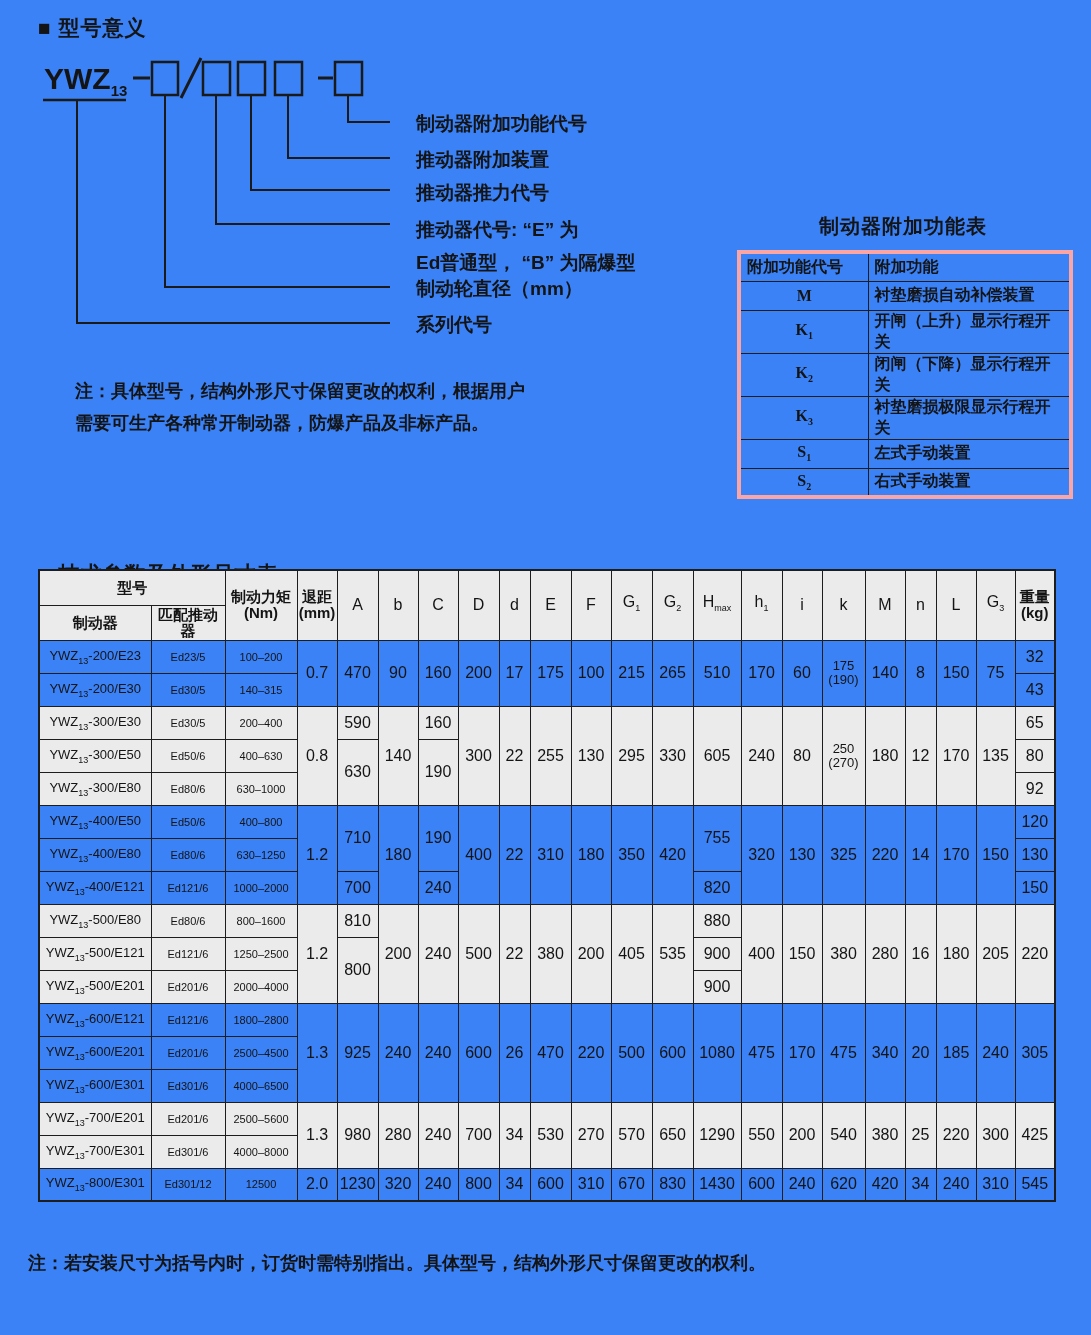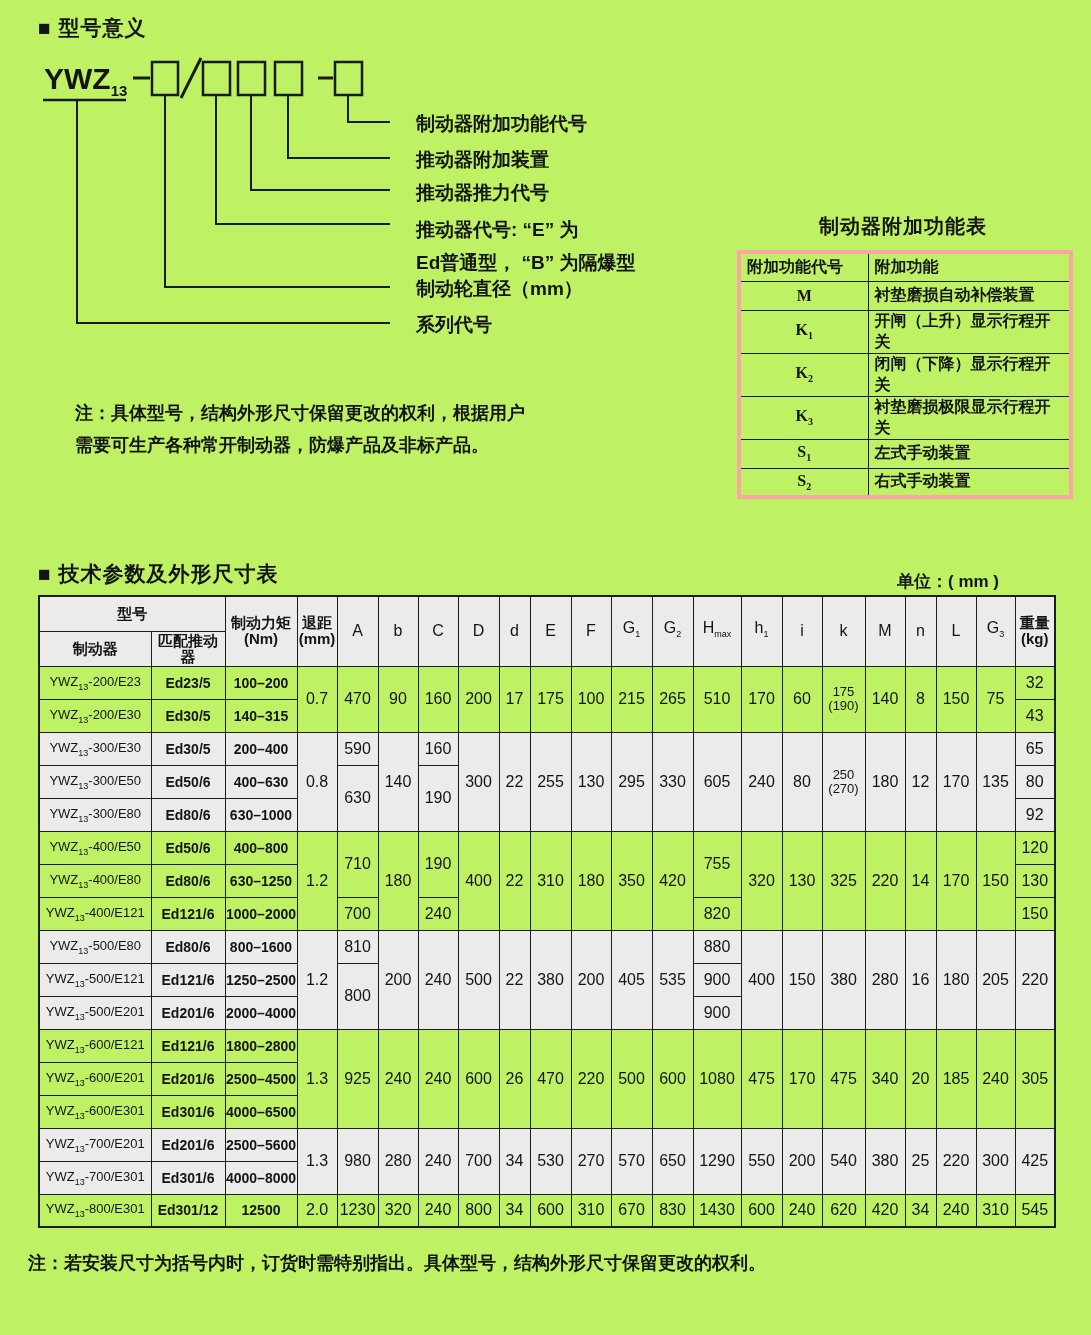--- a/index.html
+++ b/index.html
@@ -1,59 +1,59 @@
 <!DOCTYPE html>
 <html><head>
 <meta charset="utf-8">
 <style>
   * { margin:0; padding:0; box-sizing:border-box; }
   html,body { background:#fff; }
   body { font-family:"Liberation Sans","DejaVu Sans",sans-serif; color:#141414; }
-  .page { position:relative; width:1091px; height:1335px; background:#bef264; overflow:hidden; }
+  .page { position:relative; width:1091px; height:1335px; background:#3b82f6; overflow:hidden; }
 
   .sec-title { position:absolute; font-size:21px; font-weight:700; letter-spacing:1px; }
   #sec1-title { left:38px; top:14px; }
   #sec2-title { left:38px; top:560px; }
   #unit-label { position:absolute; left:897px; top:570px; font-size:17px; font-weight:600; }
 
   
   #diagram-svg { position:absolute; left:30px; top:50px; width:400px; height:300px; }
   .ywz { position:absolute; left:44px; top:62px; font-size:30px; font-weight:600; letter-spacing:0px; }
   .ywz sub { font-size:15px; font-weight:600; }
   .dg-label { position:absolute; left:416px; font-size:19px; font-weight:600; white-space:nowrap; }
   #dg-l0 { top:111px; }
   #dg-l1 { top:147px; }
   #dg-l2 { top:180px; }
   #dg-l3 { top:213px; line-height:33px; }
   #dg-l4 { top:276px; }
   #dg-l5 { top:312px;font-family:Liberation Serif, serif; }
 
   .note { position:absolute; font-size:18px; font-weight:600; line-height:32px; }
-  #note1 { left:75px; top:397px;font-family:Liberation Serif, serif; }
+  #note1 { left:75px; top:375px;font-family:Liberation Serif, serif; }
   #note2 { left:28px; top:1247px; }
 
   
   #func-area { position:absolute; left:737px; top:213px; width:332px; }
   #func-title { text-align:center; font-size:20px; font-weight:700; margin-bottom:10px; letter-spacing:1px; }
   table { border-collapse:collapse; }
   #func-table { width:332px; table-layout:fixed; border:4px solid #fca5a5;font-family:Liberation Serif, serif; }
   #func-table td, #func-table th { border:1px solid #1d1d1d; height:29px; font-size:16px; font-weight:600; padding:0 6px; }
   #func-table th { text-align:left; font-size:16px; }
   #func-table td.code { text-align:center; font-weight:600; padding:0; }
   #func-table td sub, #func-table th sub { font-size:10px; }
 
   
-  #main-table { position:absolute; left:38px; top:595px; width:1016px; table-layout:fixed; border:2px solid #1d1d1d; }
+  #main-table { position:absolute; left:38px; top:569px; width:1016px; table-layout:fixed; border:2px solid #1d1d1d; }
   #main-table th, #main-table td { border:1px solid #1d1d1d; text-align:center; vertical-align:middle; font-size:16px; font-weight:400; overflow:hidden; }
   #main-table thead th { background:#ebebeb; font-weight:600; font-size:15px; height:35px; line-height:16px; }
   #main-table thead th.dim { font-size:16px; font-weight:400; }
   #main-table tbody tr { height:33px; }
   #main-table td.g { background:#ebebeb; }
   #main-table td.model { font-size:13px; }
-  #main-table td.sub2 { font-size:14px;font-weight:bold; }
+  #main-table td.sub2 { font-size:11px; }
   #main-table td.twoline { font-size:13px; line-height:14px; }
   #main-table sub { font-size:9px; }
 </style>
 </head>
 <body>
 
 <div class="page">
 
   <div class="sec-title" id="sec1-title">■ 型号意义</div>
 

